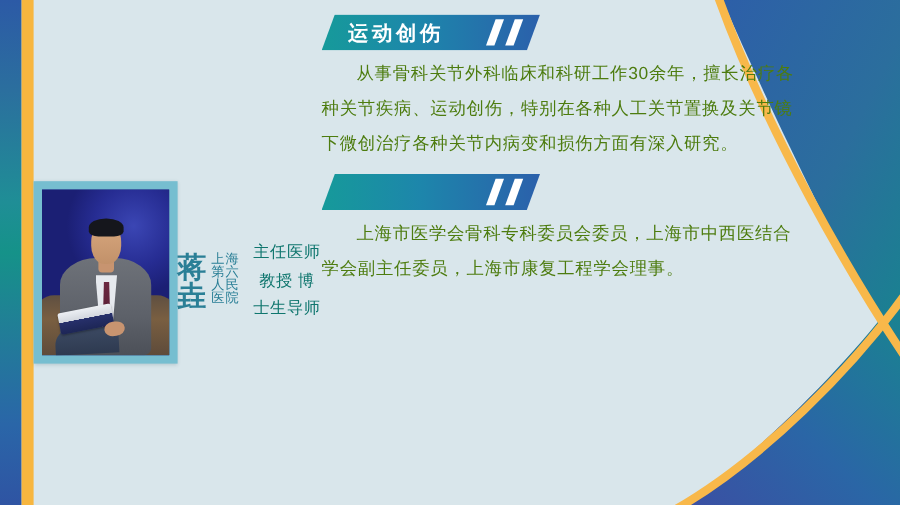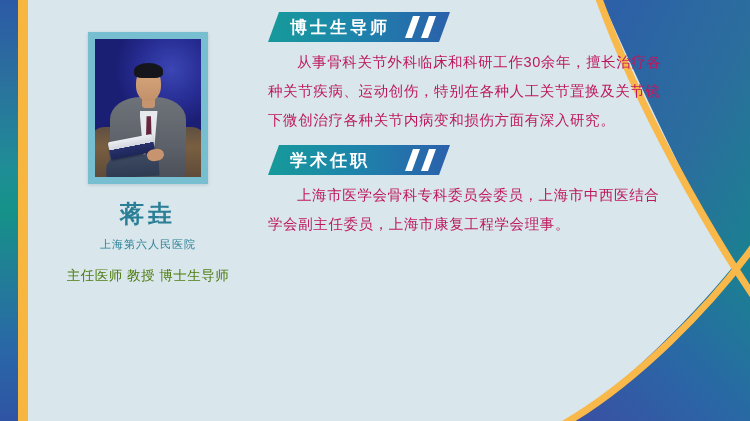--- a/index.html
+++ b/index.html
@@ -22,21 +22,21 @@
     background:linear-gradient(180deg,#2c5aa6 0%,#2b6f9e 18%,#1f8e96 40%,#159289 50%,#1f8294 62%,#2a66a8 84%,#2f54a3 100%);
   }
   .stripe-orange{
     position:absolute;left:18px;top:0;width:10px;height:421px;
     background:#f7b63f;
   }
 
   
   .profile{
     position:absolute;left:28px;top:0;width:240px;height:421px;
-    display:flex;flex-direction:column;align-items:center;
+    display:flex;flex-direction:row;align-items:center;
     padding-top:32px;box-sizing:border-box;
   }
   .photo-frame{
     width:120px;height:152px;
     background:#76bed0;
     padding:7px;box-sizing:border-box;
     box-shadow:0 1px 3px rgba(40,80,100,.20);
   }
   .photo{
     width:106px;height:138px;position:relative;overflow:hidden;
@@ -100,21 +100,21 @@
 
   .name{
     margin-top:18px;font-size:24px;font-weight:bold;letter-spacing:4px;
     color:#2a7f96;line-height:1;
   }
   .hospital{
     margin-top:13px;font-size:11px;font-weight:normal;letter-spacing:1px;
     color:#2a7f96;line-height:1;
   }
   .titles{
-    margin-top:14px;font-size:13.5px;color:#4d7c0f;line-height:1.75;
+    margin-top:14px;font-size:13.5px;color:#0f766e;line-height:1.75;
     text-align:center;letter-spacing:.5px;
   }
 
   
   .content{
     position:absolute;left:268px;top:0;width:420px;height:421px;
   }
   .badge{
     position:relative;height:30px;width:182px;margin-bottom:6px;
     background:linear-gradient(90deg,#169a9a 0%,#1d86ab 45%,#2b60ab 100%);
@@ -127,21 +127,21 @@
     margin-left:22px;
   }
   .badge .sl{
     position:absolute;top:4px;width:7px;height:22px;background:#ffffff;
     transform:skewX(-20deg);
   }
   .badge .sl1{right:34px;}
   .badge .sl2{right:18px;}
 
   .para{
-    font-size:14.5px;line-height:29px;color:#be185d;
+    font-size:14.5px;line-height:29px;color:#4d7c0f;
     letter-spacing:.6px;text-indent:2em;
     margin:0;
   }
   .block1{margin-top:12px;width:394px;}
   .block2{margin-top:10px;width:394px;}
   .block2 .para + .para{margin-top:2px;font-family:Liberation Serif, serif;}
 </style>
 </head>
 <body>
 
@@ -190,30 +190,29 @@
     <div class="hospital">上海第六人民医院</div>
     <div class="titles">
       <div>主任医师 教授 博士生导师</div>
     </div>
   </div>
 
   <div class="content">
 
     <div class="block1">
       <div class="badge">
-        <span class="badge-label">博士生导师</span>
+        <span class="badge-label">运动创伤</span>
         <span class="sl sl1"></span>
         <span class="sl sl2"></span>
       </div>
       <p class="para">从事骨科关节外科临床和科研工作30余年，擅长治疗各种关节疾病、运动创伤，特别在各种人工关节置换及关节镜下微创治疗各种关节内病变和损伤方面有深入研究。</p>
     </div>
 
     <div class="block2">
       <div class="badge">
-        <span class="badge-label">学术任职</span>
         <span class="sl sl1"></span>
         <span class="sl sl2"></span>
       </div>
       <p class="para">上海市医学会骨科专科委员会委员，上海市中西医结合学会副主任委员，上海市康复工程学会理事。</p>
     </div>
 
   </div>
 </div>
 
 </body></html>

